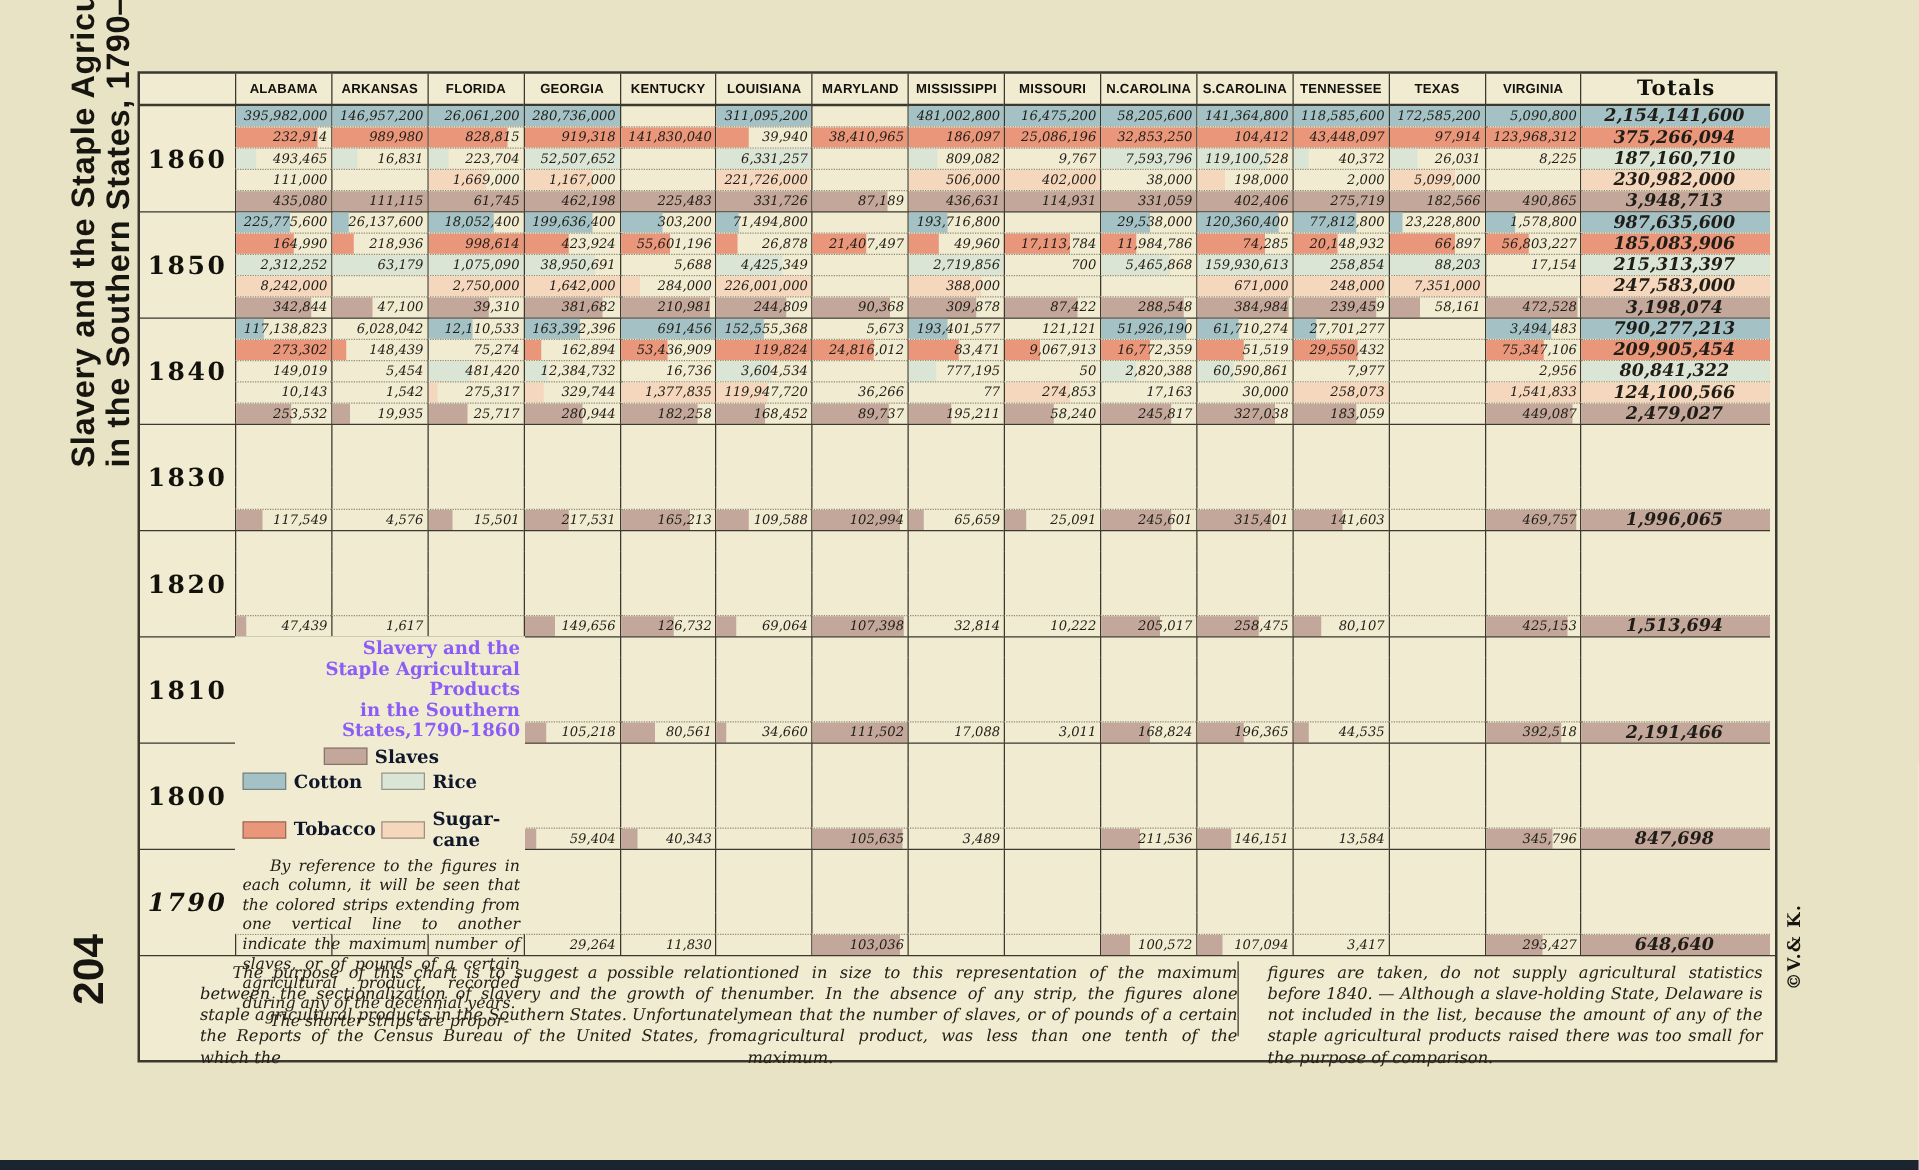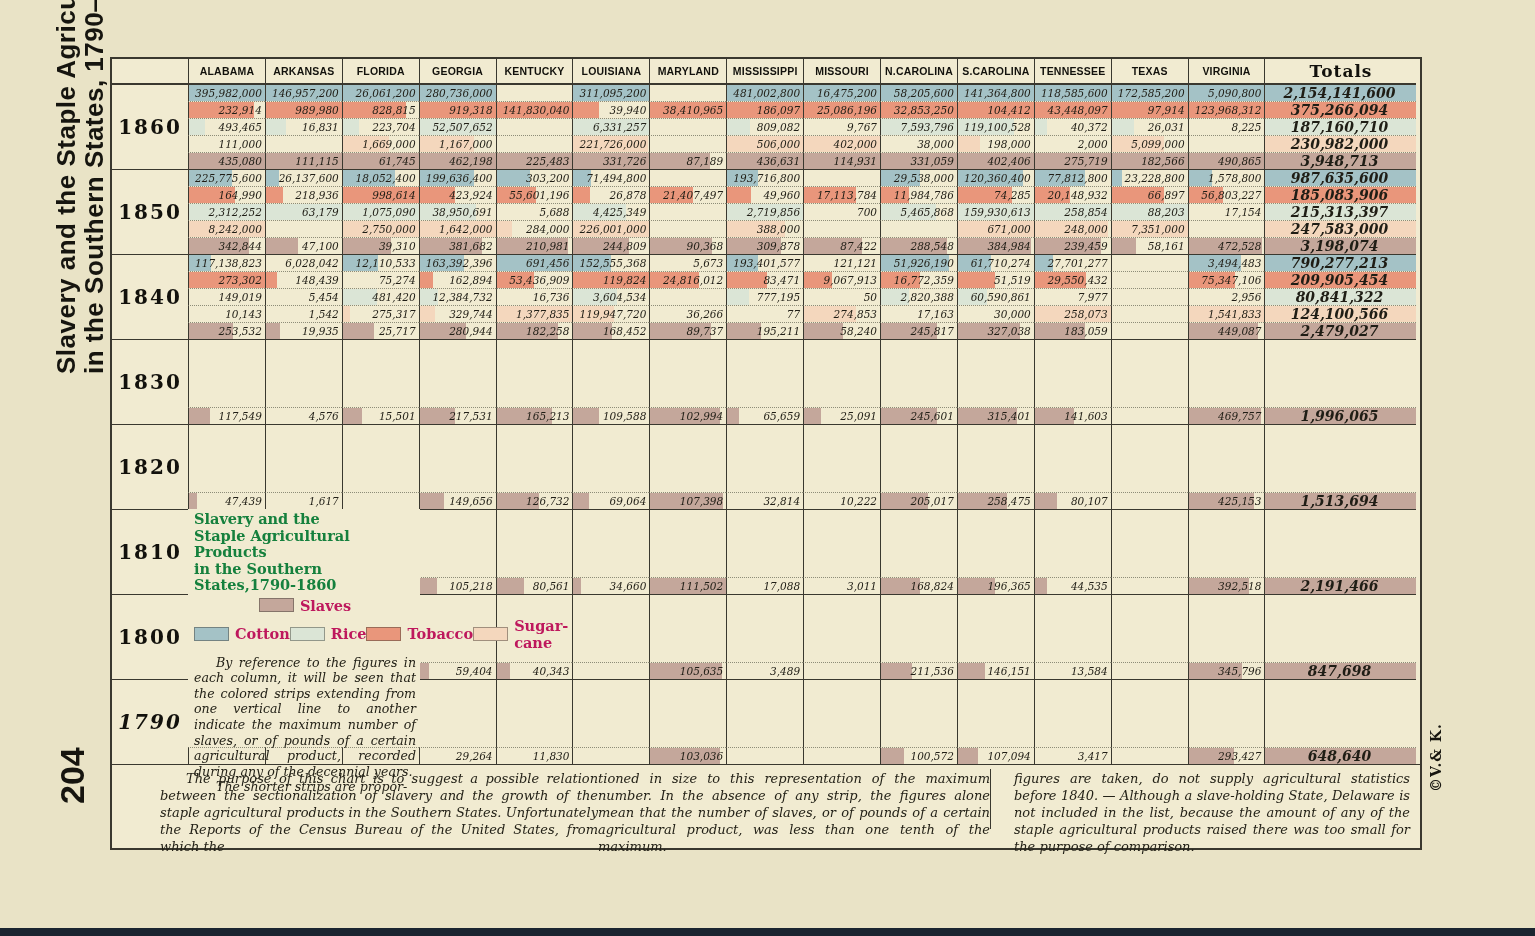--- a/index.html
+++ b/index.html
@@ -27,24 +27,24 @@
   .cell .strip{position:absolute;left:0;top:0;bottom:0;}
   .cell .num{position:relative;display:block;text-align:right;padding-right:3px;}
   .cell.total .num{text-align:center;font-weight:bold;font-size:14px;}
   .solidtop{border-top:1px solid #3a382f;}
   .dottop{border-top:1px dotted #8d8c78;}
   .decade{display:flex;align-items:center;justify-content:center;grid-row:span 5;
         font-family:"DejaVu Serif",serif;font-weight:bold;font-size:20px;letter-spacing:2px;color:#12110c;}
   
   .legend{position:absolute;left:76px;top:450px;width:232px;height:238px;background:#f1ebd1;z-index:2;
         padding:2px 4px 0 6px;box-sizing:border-box;}
-  .legend-title{text-align:left;font-weight:bold;font-size:14.5px;line-height:1.14;color:#15803d;}
+  .legend-title{text-align:right;font-weight:bold;font-size:14.5px;line-height:1.14;color:#8b5cf6;}
   .legend-row{display:flex;align-items:center;justify-content:center;margin-top:3px;}
-  .legend-grid{display:grid;grid-template-columns:1fr 1fr 1fr 1fr;row-gap:3px;margin-top:3px;}
-  .legend-item{display:flex;align-items:center;font-weight:bold;font-size:14.5px;color:#be185d;}
+  .legend-grid{display:grid;grid-template-columns:1fr 1fr;row-gap:13px;margin-top:3px;}
+  .legend-item{display:flex;align-items:center;font-weight:bold;font-size:14.5px;color:#0f172a;}
   .swatch{width:33px;height:12px;border:1px solid rgba(58,56,47,.45);margin-right:6px;flex:none;}
   .legend-body{margin:4px 0 0 0;font-style:italic;font-size:12.6px;line-height:1.24;text-align:justify;text-indent:22px;color:#242218;}
   .legend-body.cont{margin:0;}
   
   .notes{display:flex;border-top:1.5px solid #3a382f;height:84px;box-sizing:border-box;
         padding:6px 10px 0 20px;position:relative;}
   .note{font-style:italic;font-size:13px;line-height:1.3;text-align:justify;color:#242218;}
   .note.left{width:392px;}
   .note.mid{width:438px;margin-left:28px;text-indent:26px;}
   .note.right{width:396px;margin-left:24px;}

